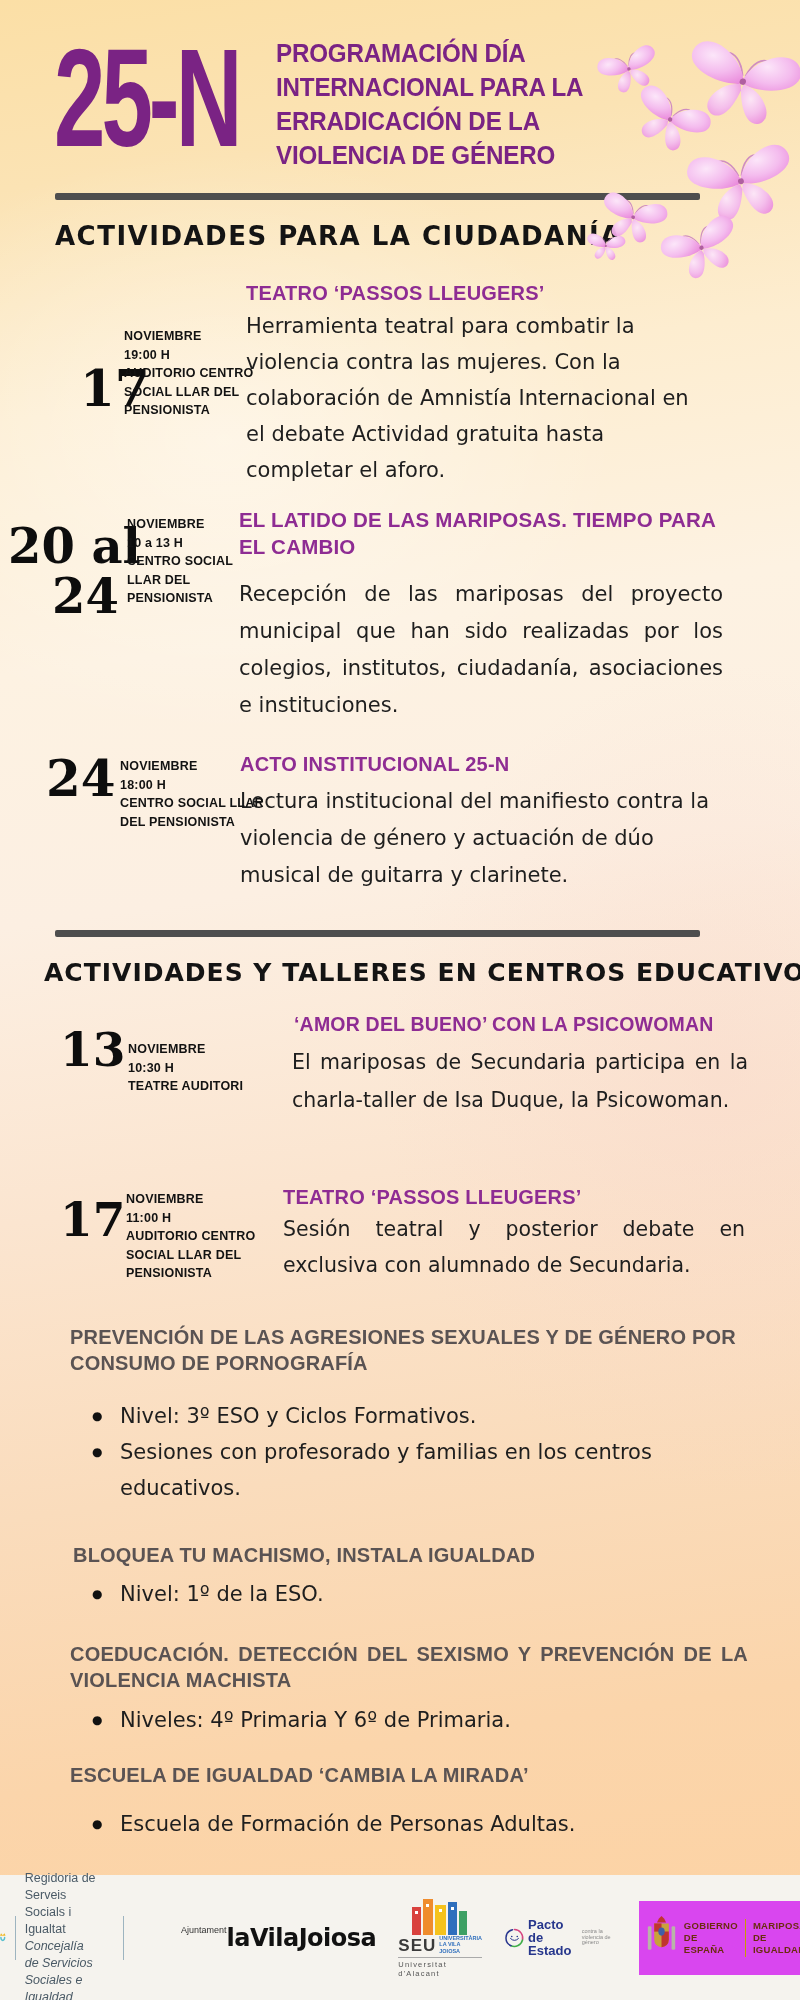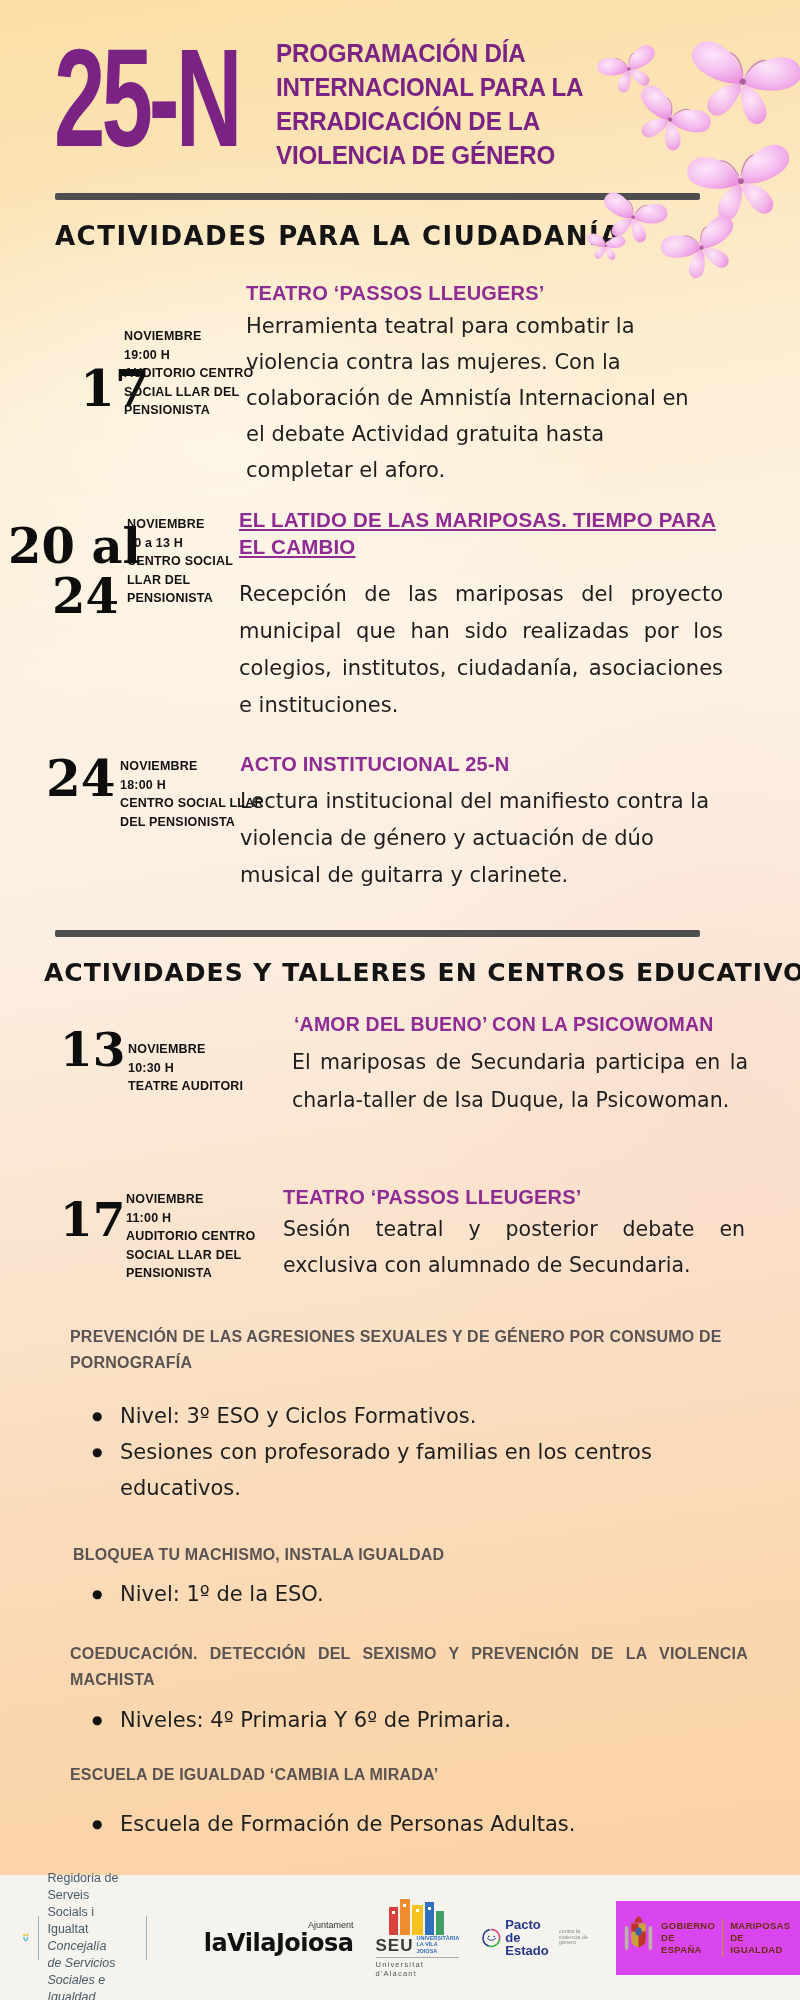--- a/index.html
+++ b/index.html
@@ -41,40 +41,40 @@
     font-size:50px;line-height:1;color:#0d0d0d;
   }
   .edate .d2{display:block;margin-left:44px;margin-top:2px;}
   .edetails{
     position:absolute;font-family:"Liberation Sans",sans-serif;font-weight:700;
     font-size:12.5px;line-height:18.5px;color:#121212;letter-spacing:.2px;white-space:nowrap;
   }
   .edetails span{display:block;}
   .ptitle{
     position:absolute;font-family:"Liberation Sans",sans-serif;font-weight:700;
-    font-size:16px;line-height:26px;color:#5a5353;letter-spacing:.2px;
+    font-size:20px;line-height:26px;color:#5a5353;letter-spacing:.2px;
   }
   .bullets{
     position:absolute;margin:0;padding:0;list-style:none;
     font-family:"DejaVu Sans",sans-serif;font-size:21px;line-height:36px;color:#1e1e1e;
   }
   .bullets li{position:relative;padding-left:30px;}
   .bullets li::before{content:"●";position:absolute;left:2px;top:0;font-size:12px;line-height:36px;color:#111;}
   .butterflies{position:absolute;left:572px;top:14px;z-index:3;}
   
   .footer{
     position:absolute;left:0;top:1875px;width:800px;height:125px;background:#f5f3ee;
     display:flex;align-items:center;justify-content:center;gap:22px;box-sizing:border-box;padding:0 12px;
   }
   .lgroup{display:flex;align-items:center;gap:9px;}
   .vline{width:1px;height:44px;background:#9db4c0;}
   .reg-txt{font-family:"Liberation Sans",sans-serif;font-size:12.5px;line-height:17px;color:#4a5a66;}
   .reg-txt .it{font-style:italic;display:block;}
   .reg-txt .r1{display:block;}
-  .vila{display:flex;flex-direction:column;align-items:flex-end;margin-left:48px;}
+  .vila{display:flex;flex-direction:row;align-items:flex-start;margin-left:48px;}
   .ajunt{font-family:"Liberation Sans",sans-serif;font-size:9px;color:#333;line-height:1;margin-bottom:1px;}
   .wordmark{font-family:"DejaVu Sans",sans-serif;font-weight:700;font-size:24px;line-height:1;color:#111;letter-spacing:-.5px;}
   .seu{display:flex;flex-direction:column;align-items:center;}
   .seu-line{display:flex;align-items:flex-end;gap:3px;}
   .seu-acr{font-family:"Liberation Sans",sans-serif;font-weight:700;font-size:17px;line-height:1;color:#3a3a3a;letter-spacing:1px;}
   .seu-small{font-family:"Liberation Sans",sans-serif;font-weight:700;font-size:5.5px;line-height:6.5px;color:#2f6fbd;}
   .seu-small span{display:block;}
   .seu-ua{font-family:"Liberation Sans",sans-serif;font-size:7.5px;color:#555;border-top:1px solid #aaa;margin-top:3px;padding-top:2px;letter-spacing:1.2px;}
   .pacto{display:flex;align-items:center;gap:3px;}
   .pacto-name{font-family:"Liberation Sans",sans-serif;font-weight:700;font-size:13px;color:#26368c;line-height:1;}
@@ -130,21 +130,21 @@
   <div class="edesc" style="left:246px;top:308px;width:464px;">Herramienta teatral para combatir la violencia contra las mujeres. Con la colaboración de Amnistía Internacional en el debate  Actividad gratuita hasta completar el aforo.</div>
   <div class="edate" style="left:80px;top:364px;">17</div>
   <div class="edetails" style="left:124px;top:327px;">
     <span>NOVIEMBRE</span>
     <span>19:00 H</span>
     <span>AUDITORIO CENTRO</span>
     <span>SOCIAL LLAR DEL</span>
     <span>PENSIONISTA</span>
   </div>
 
-  <div class="etitle" style="left:239px;top:506px;width:500px;font-size:20.5px;text-decoration:underline;">EL LATIDO DE LAS MARIPOSAS. TIEMPO PARA EL CAMBIO</div>
+  <div class="etitle" style="left:239px;top:506px;width:500px;font-size:20.5px;">EL LATIDO DE LAS MARIPOSAS. TIEMPO PARA EL CAMBIO</div>
   <div class="edesc just" style="left:239px;top:576px;width:484px;line-height:37px;">Recepción de las mariposas del proyecto municipal que han sido realizadas por los colegios, institutos, ciudadanía, asociaciones e instituciones.</div>
   <div class="edate" style="left:8px;top:508px;font-size:48px;margin-top:14px;">
     <span>20 al</span>
     <span class="d2">24</span>
   </div>
   <div class="edetails" style="left:127px;top:515px;">
     <span>NOVIEMBRE</span>
     <span>10 a 13 H</span>
     <span>CENTRO SOCIAL</span>
     <span>LLAR DEL</span>

